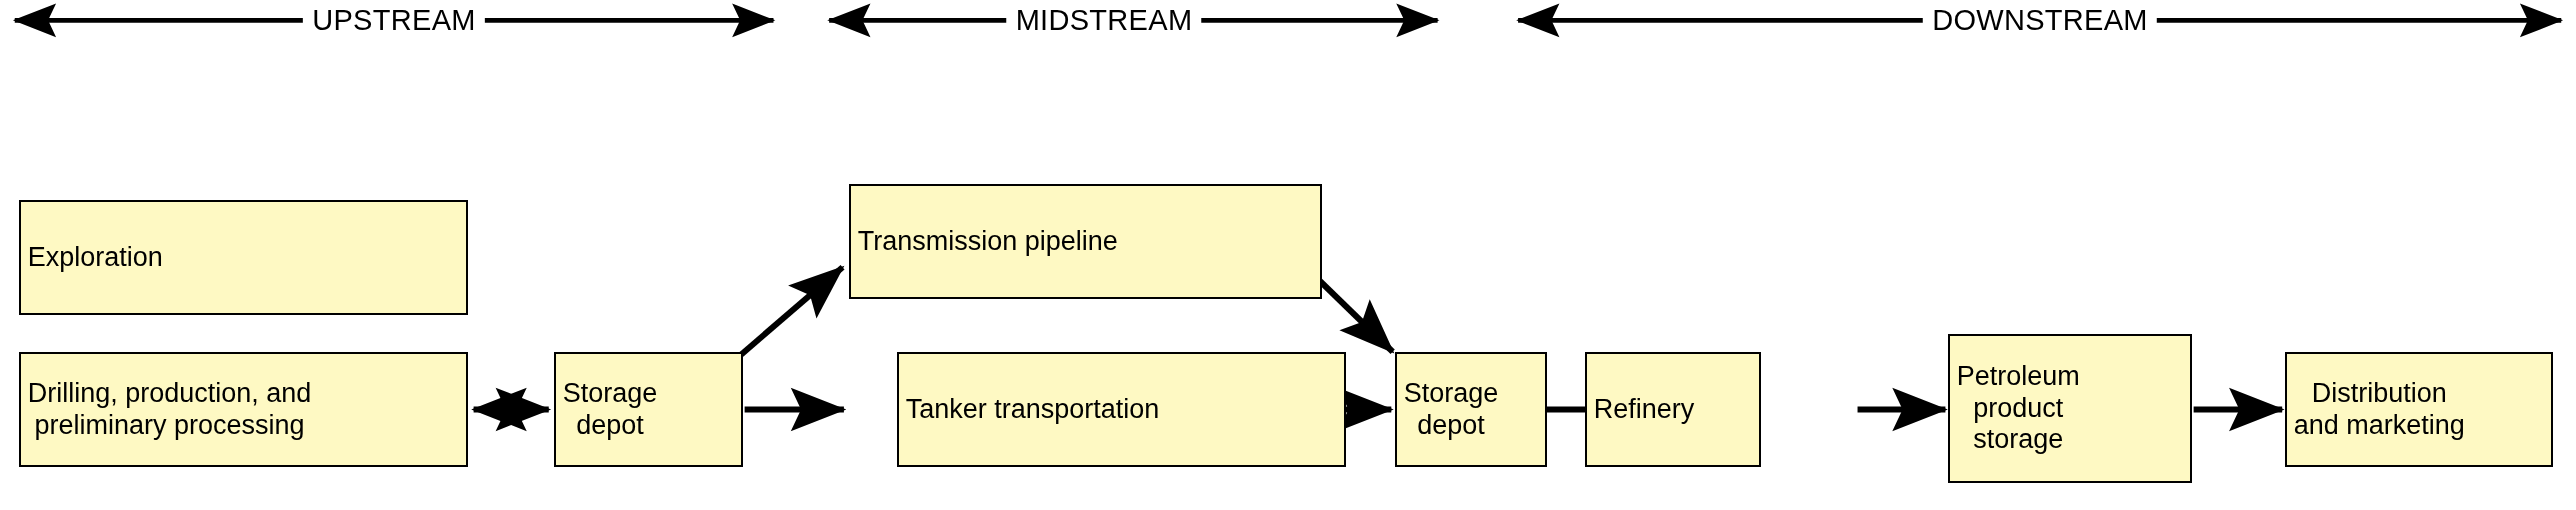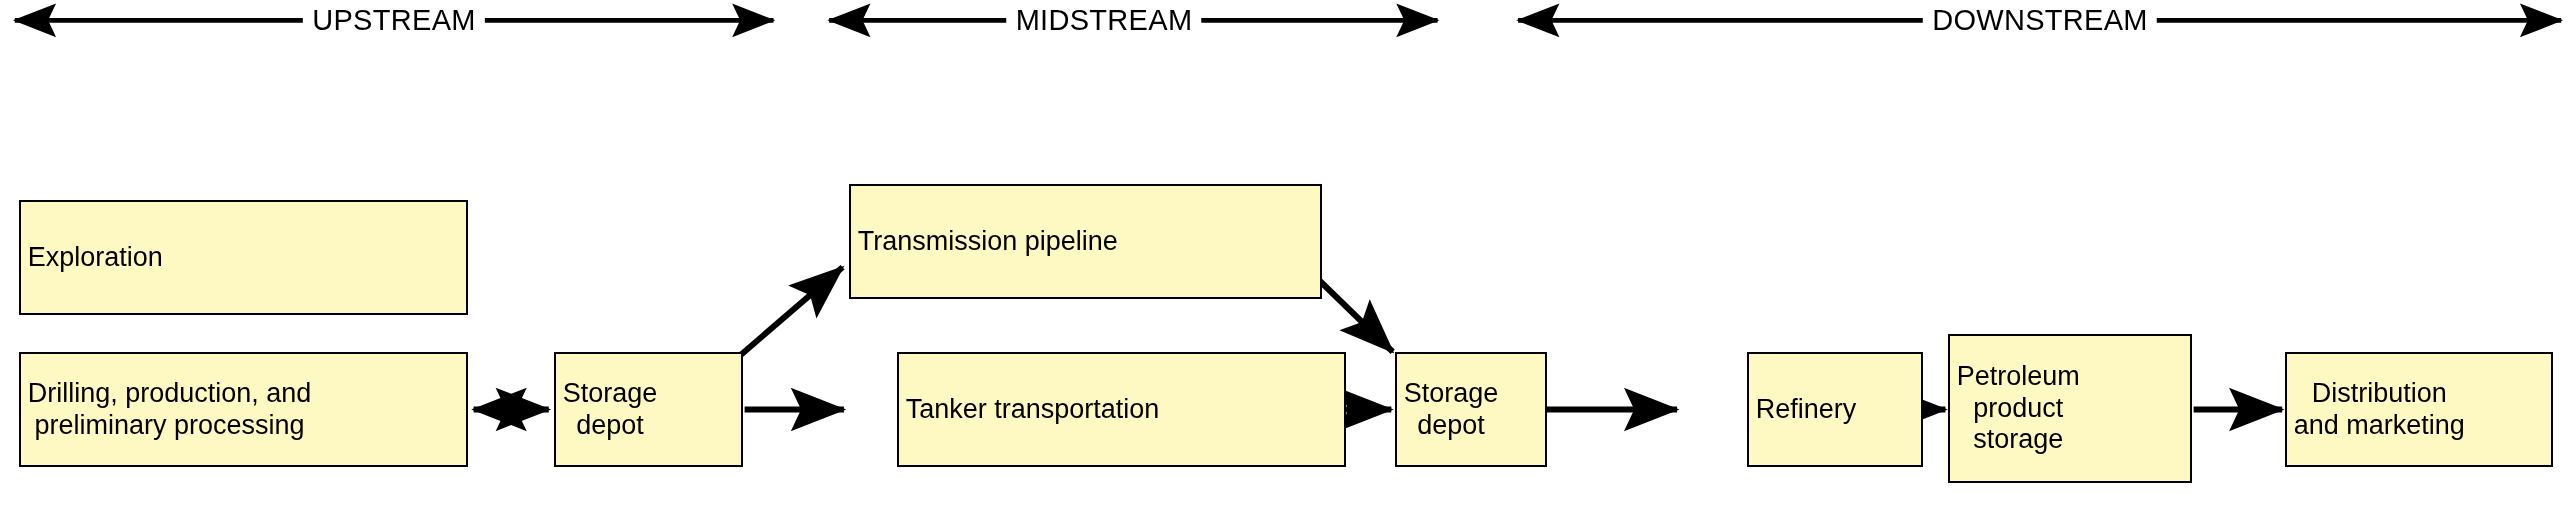--- a/index.html
+++ b/index.html
@@ -145,21 +145,21 @@
 
   <div class="node" style="left:849px; top:352px; width:449px; height:115px;margin-left:48px;">
     <span class="node-label">Tanker transportation</span>
   </div>
 
   <div class="node" style="left:1395px; top:352px; width:152px; height:115px;">
     <span class="node-label">Storage
 depot</span>
   </div>
 
-  <div class="node" style="left:1747px; top:352px; width:176px; height:115px;">
+  <div class="node" style="left:1585px; top:352px; width:176px; height:115px;">
     <span class="node-label">Refinery</span>
   </div>
 
   <div class="node" style="left:2285px; top:352px; width:268px; height:115px;">
     <span class="node-label">Distribution
 and marketing</span>
   </div>
 
   <div class="node" style="left:1948px; top:334px; width:244px; height:149px;">
     <span class="node-label">Petroleum

